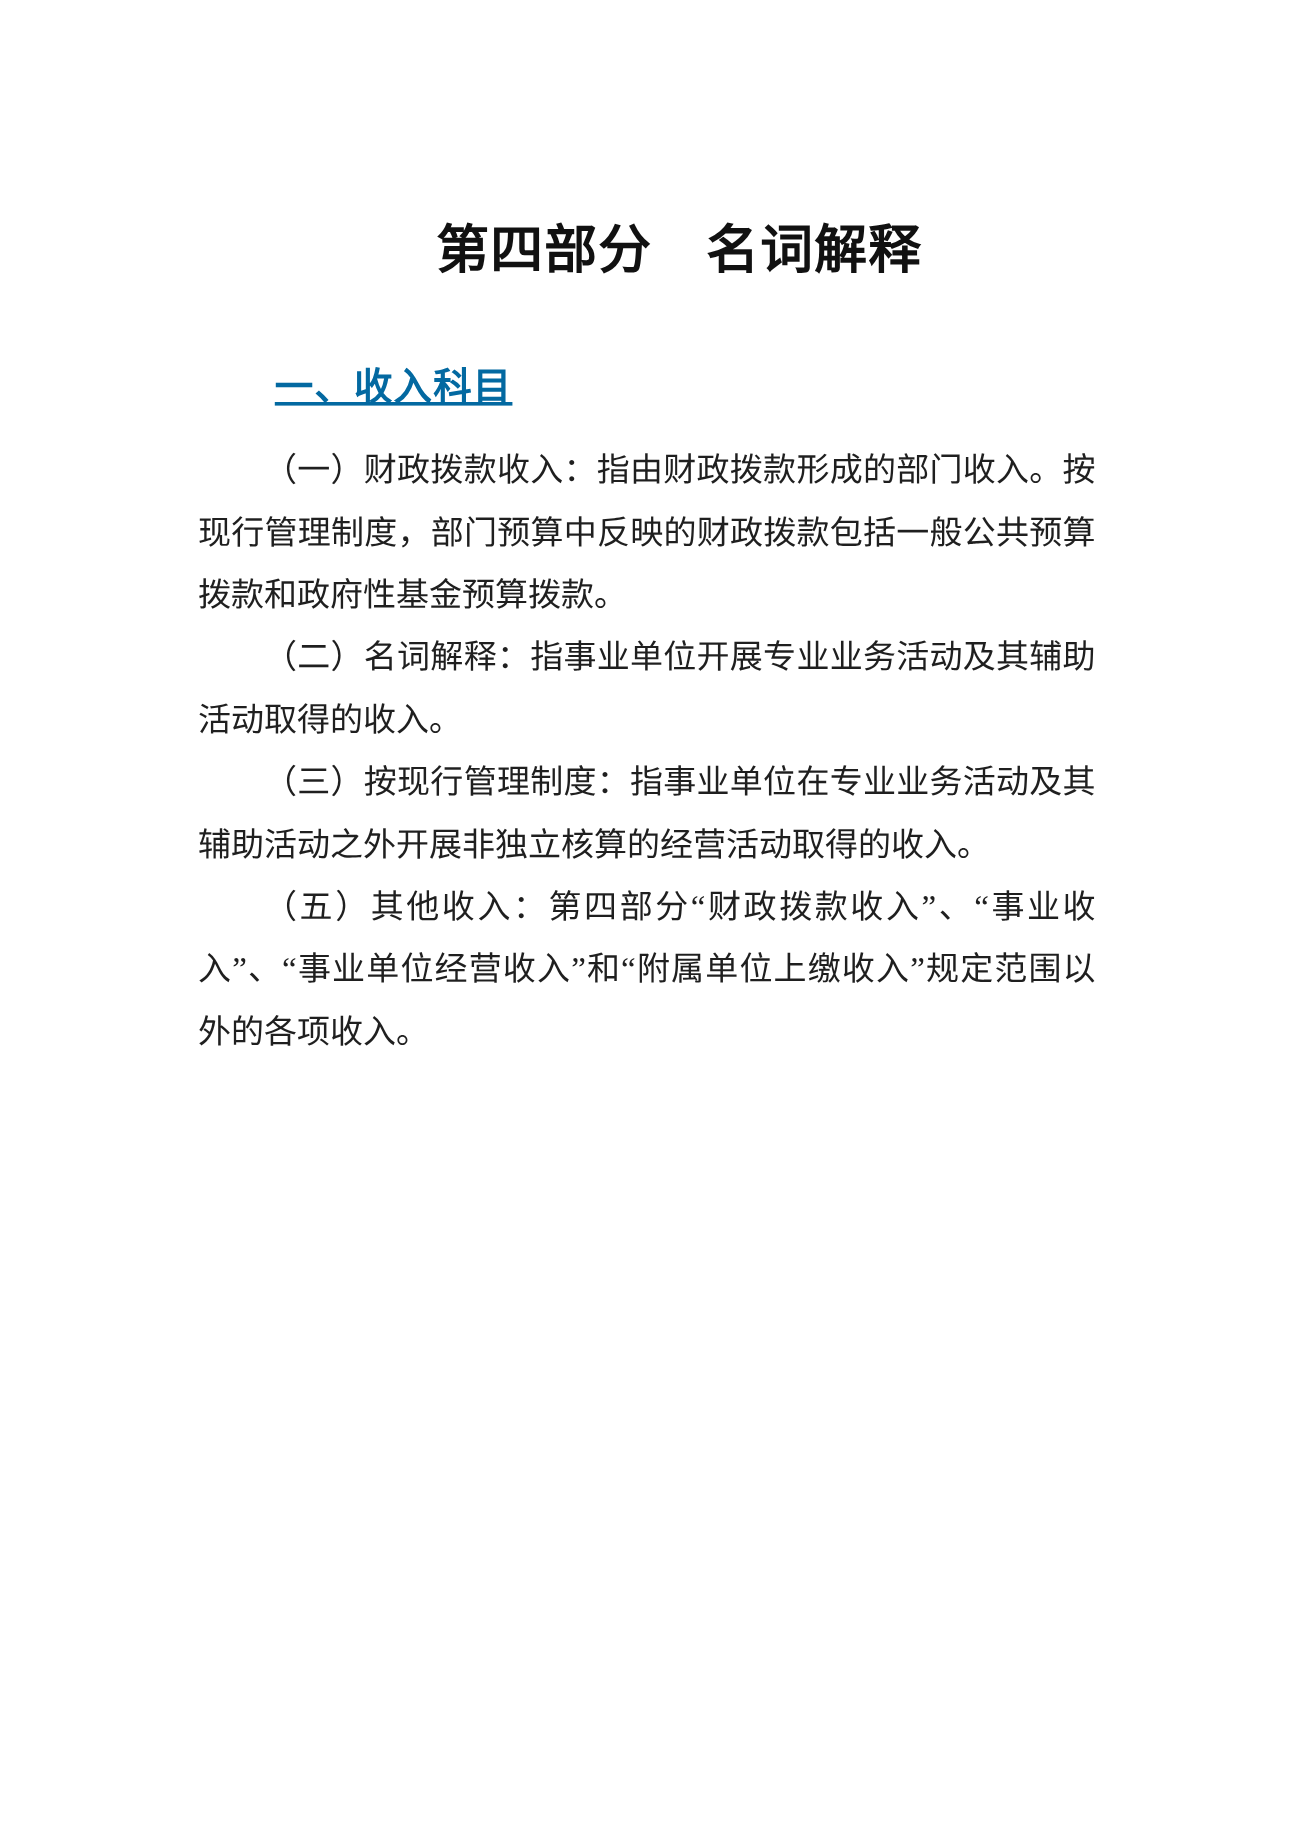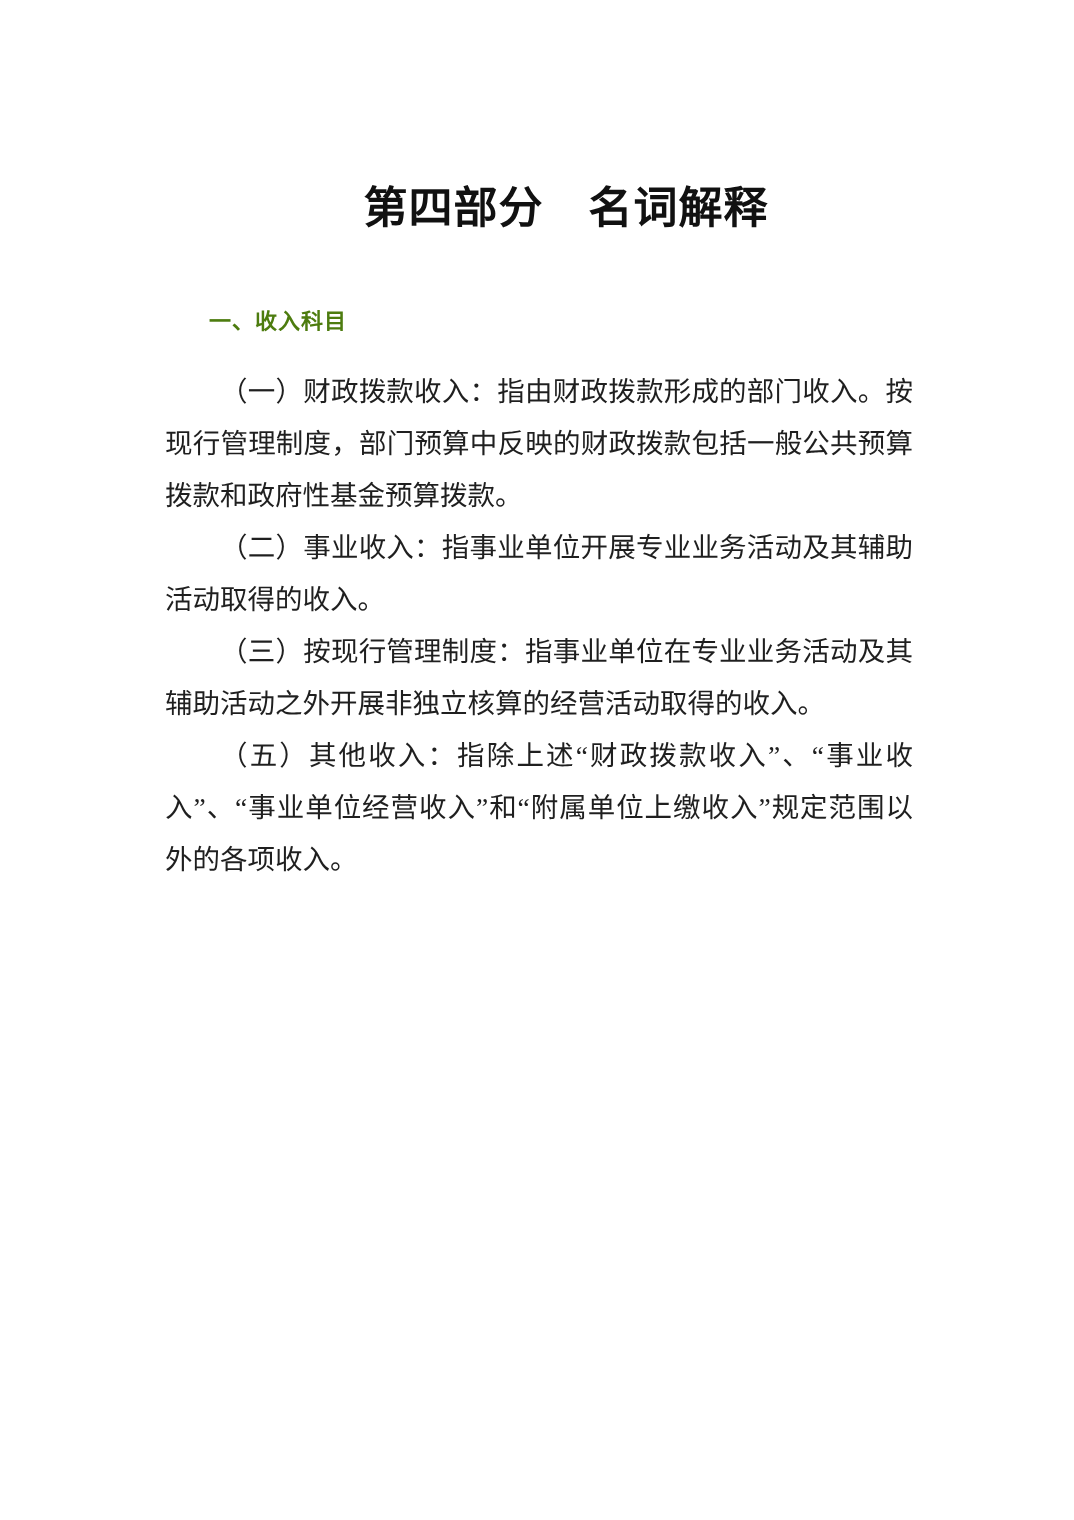--- a/index.html
+++ b/index.html
@@ -32,24 +32,25 @@
   }
   .section-heading {
     position: absolute;
     top: 304px;
     left: 165px;
     width: 748px;
     margin: 0;
     text-indent: 2em;
     font-family: "Liberation Sans", "DejaVu Sans", sans-serif;
     font-weight: bold;
-    font-size: 22px;
+    font-size: 32px;
     line-height: 36px;
     letter-spacing: 1px;
-    color: #4d7c0f;
+    color: #0369a1;
+    text-decoration: underline;
   }
   .body-text {
     position: absolute;
     top: 366px;
     left: 165px;
     width: 748px;
     font-family: Liberation Serif, serif;
     font-size: 27.5px;
     line-height: 52px;
     color: #1f1f1f;
@@ -77,19 +78,19 @@
 <body>
 
 <div class="page">
 
   <h1 class="doc-title">第四部分　名词解释</h1>
 
   <h2 class="section-heading">一、收入科目</h2>
 
   <div class="body-text">
     <p>（一）财政拨款收入：指由财政拨款形成的部门收入。按现行管理制度，部门预算中反映的财政拨款包括一般公共预算拨款和政府性基金预算拨款。</p>
-    <p>（二）事业收入：指事业单位开展专业业务活动及其辅助活动取得的收入。</p>
+    <p>（二）名词解释：指事业单位开展专业业务活动及其辅助活动取得的收入。</p>
     <p>（三）按现行管理制度：指事业单位在专业业务活动及其辅助活动之外开展非独立核算的经营活动取得的收入。</p>
-    <p>（五）其他收入：指除上述“财政拨款收入”、“事业收入”、“事业单位经营收入”和“附属单位上缴收入”规定范围以外的各项收入。</p>
+    <p>（五）其他收入：第四部分“财政拨款收入”、“事业收入”、“事业单位经营收入”和“附属单位上缴收入”规定范围以外的各项收入。</p>
   </div>
 
 
 </div>
 
 </body></html>

